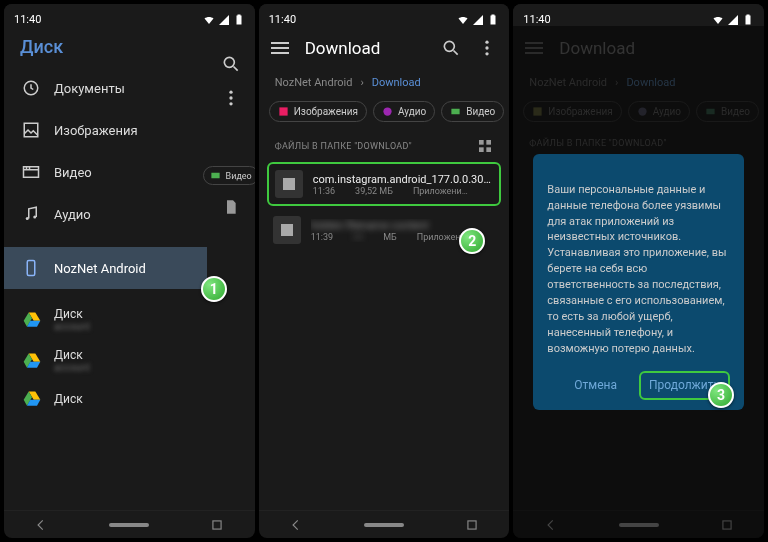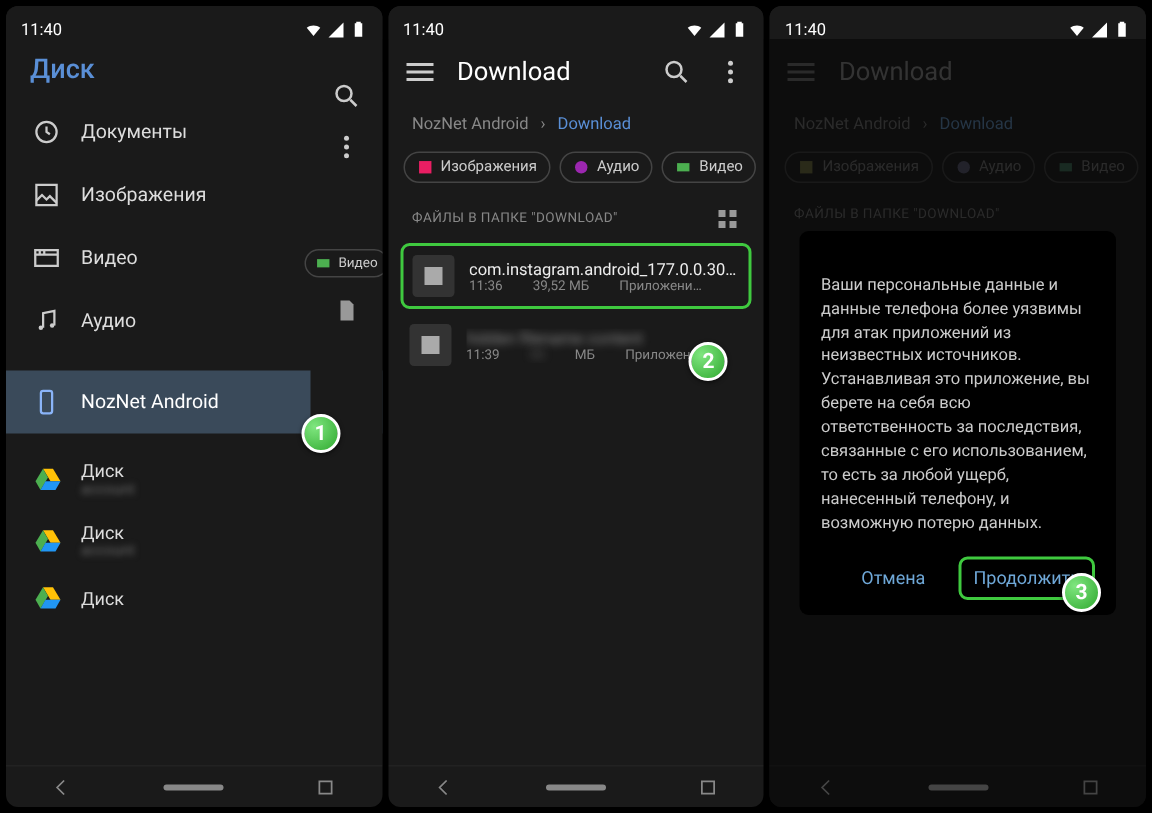--- a/index.html
+++ b/index.html
@@ -146,21 +146,21 @@
   position: absolute;
   inset: 0;
   background: rgba(0,0,0,0.5);
   display: flex;
   align-items: center;
   justify-content: center;
   padding: 20px;
   top: 22px;
 }
 .dialog {
-  background: #000000;
+  background: #0c4a6e;
   border-radius: 6px;
   padding: 28px 14px 10px;
   color: #ccc;
   font-size: 11px;
   line-height: 1.45;
 }
 .dialog-actions {
   display: flex;
   justify-content: flex-end;
   gap: 12px;

